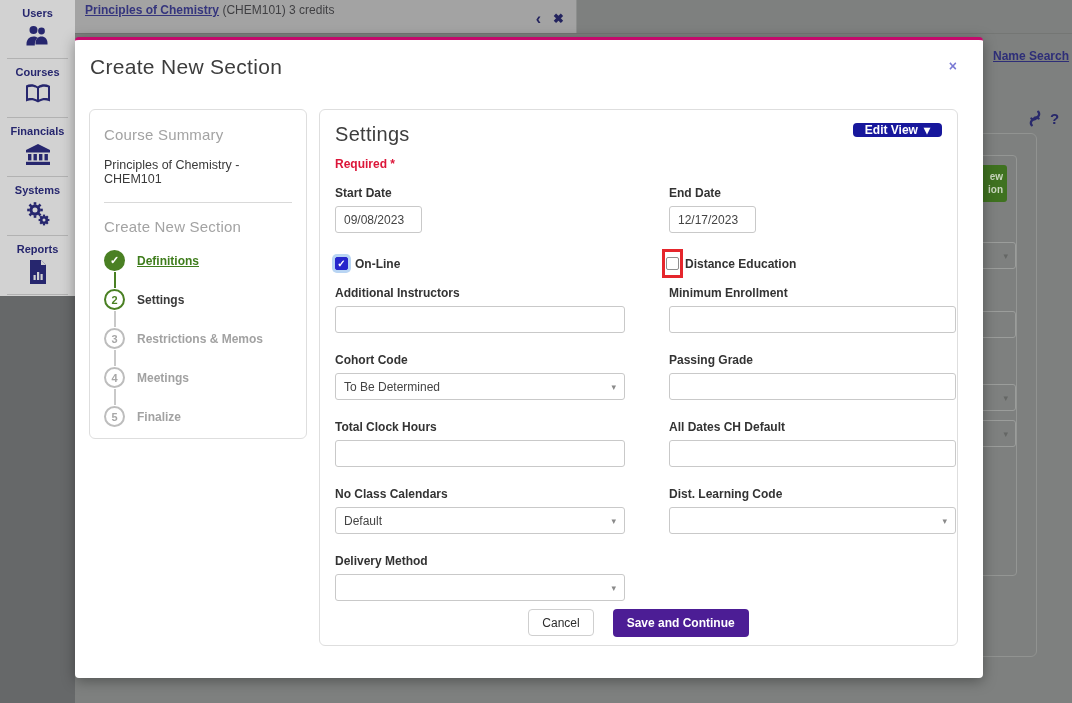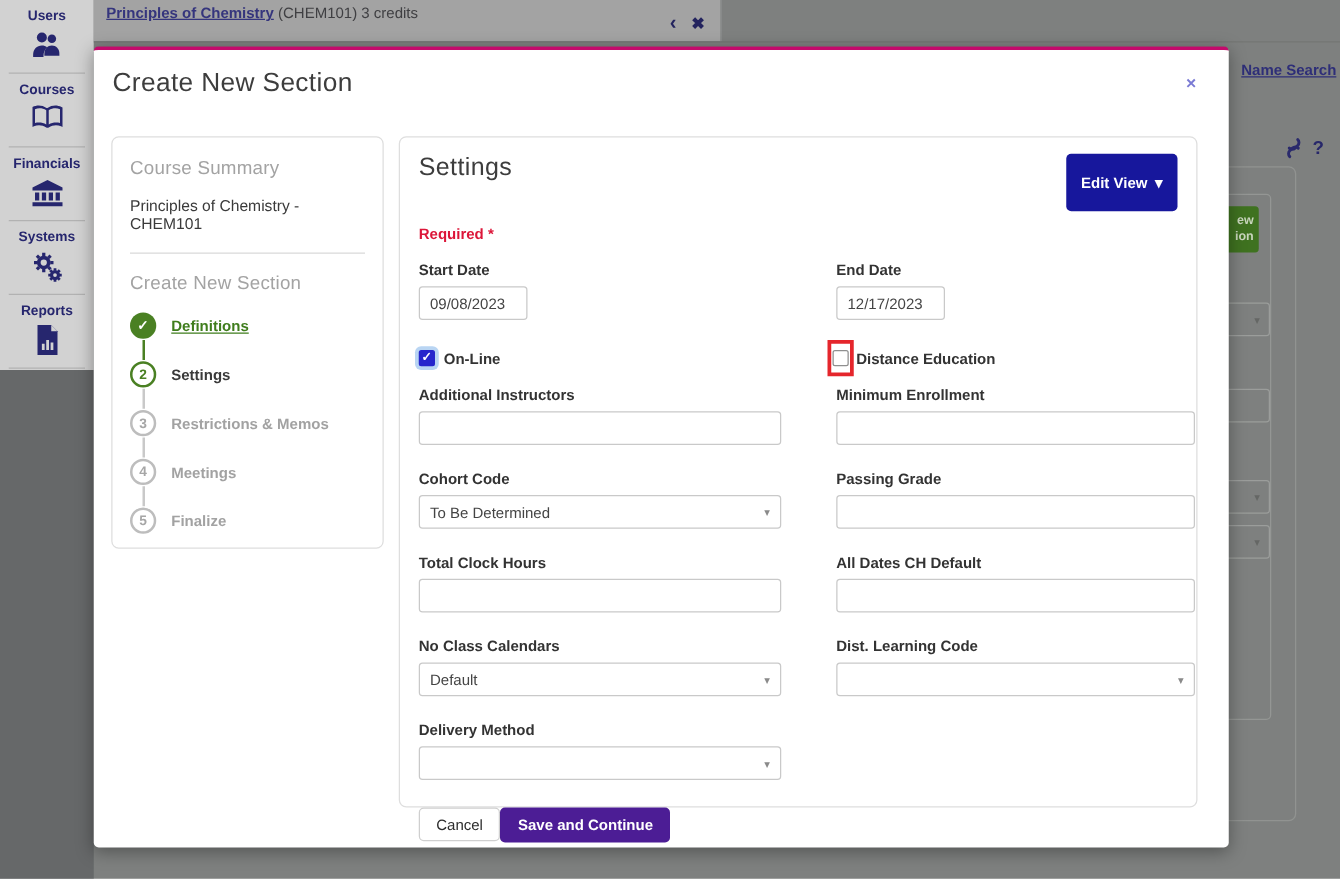--- a/index.html
+++ b/index.html
@@ -72,21 +72,21 @@
   .step-pending .step-label { color:#a2a2a2; }
   .step-connector { width:2px; height:16px; margin:1px 0 1px 10px; background:#c9c9c9; }
   .step-connector.green { background:#4a8023; }
 
   
   .settings-card { position:absolute; left:244px; top:69px; width:639px; height:537px;
                    border:1px solid #dedede; border-radius:6px; padding:13px 15px; }
   .settings-head { display:flex; justify-content:space-between; align-items:flex-start; }
   .settings-title { font-size:20px; color:#3d3d3d; letter-spacing:.3px; }
   .edit-view-btn { background:#17179c; color:#fff; border:none; border-radius:4px;
-                   font-family:inherit; font-size:12px; font-weight:bold; padding:16px 12px;
+                   font-family:inherit; font-size:12px; font-weight:bold; padding:0 12px;
                    cursor:pointer; display:flex; gap:6px; align-items:center;text-align:right; }
   .required-note { margin-top:11px; font-size:12px; font-weight:bold; color:#dc1639; }
 
   .form-grid { margin-top:15px; display:grid; grid-template-columns:290px 287px; column-gap:44px; }
   .field-label { display:block; font-size:12px; font-weight:bold; color:#333; margin-bottom:6px; white-space:nowrap; }
   .text-input { width:100%; height:27px; border:1px solid #c9c9c9; border-radius:3px;
                 font-family:inherit; font-size:12px; color:#444; padding:0 8px; background:#fff; }
   .text-input.short { width:87px; }
   .mb16 { margin-bottom:16px; } .mb10 { margin-bottom:10px; } .mb20 { margin-bottom:20px; } .mb8 { margin-bottom:8px; }
 
@@ -98,21 +98,21 @@
   .cbx-row { display:flex; align-items:center; min-height:25px; }
   .cbx { width:13px; height:13px; border:1px solid #8f8f8f; border-radius:2px; background:#fff;
          flex:0 0 13px; display:flex; align-items:center; justify-content:center; cursor:pointer; }
   .cbx.checked { background:#2626cc; border-color:#2626cc;
                  box-shadow:0 0 0 3px #b9d5f3; }
   .cbx.checked span { color:#fff; font-size:10px; font-weight:bold; line-height:10px; }
   .cbx-label { font-size:12px; font-weight:bold; color:#333; margin-left:7px; }
   .red-highlight { display:inline-flex; border:3px solid #e5262c; padding:5px 1px; margin-left:-7px; }
   .red-highlight + .cbx-label { margin-left:2px; }
 
-  .form-footer { display:flex; justify-content:flex-start; margin-top:22px; }
+  .form-footer { display:flex; justify-content:center; gap:19px; margin-top:8px; }
   .cancel-btn { height:27px; padding:0 13px; background:#fff; border:1px solid #cfcfcf; border-radius:4px;
                 font-family:inherit; font-size:12px; color:#2c2c2c; cursor:pointer; }
   .save-btn { height:28px; padding:0 14px; background:#4c1d95; border:none; border-radius:4px;
               font-family:inherit; font-size:12px; font-weight:bold; color:#fff; cursor:pointer; }
 </style>
 </head>
 <body>
 
 <div class="sidebar">
   <div class="sidebar-top">

